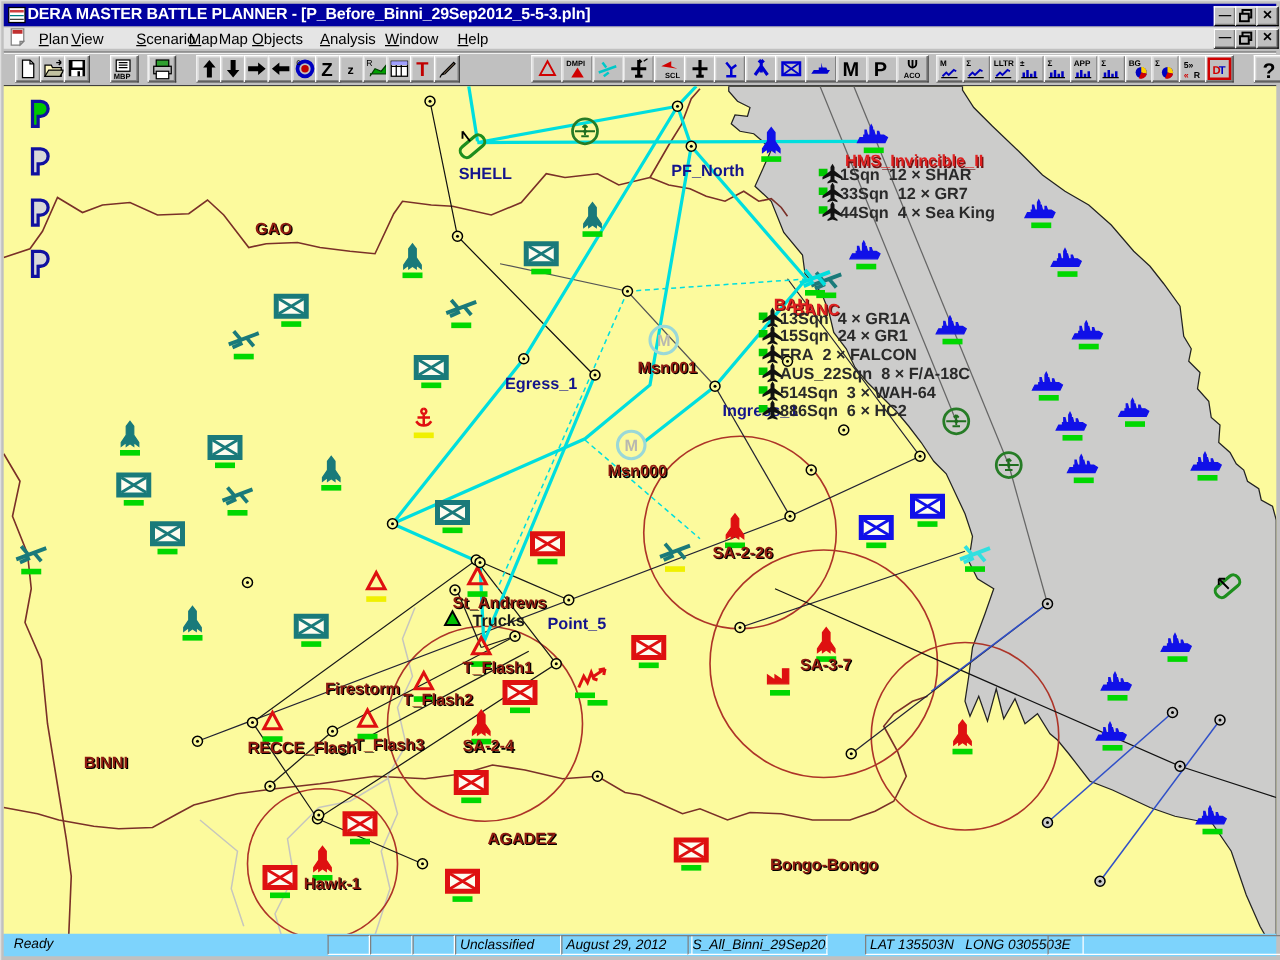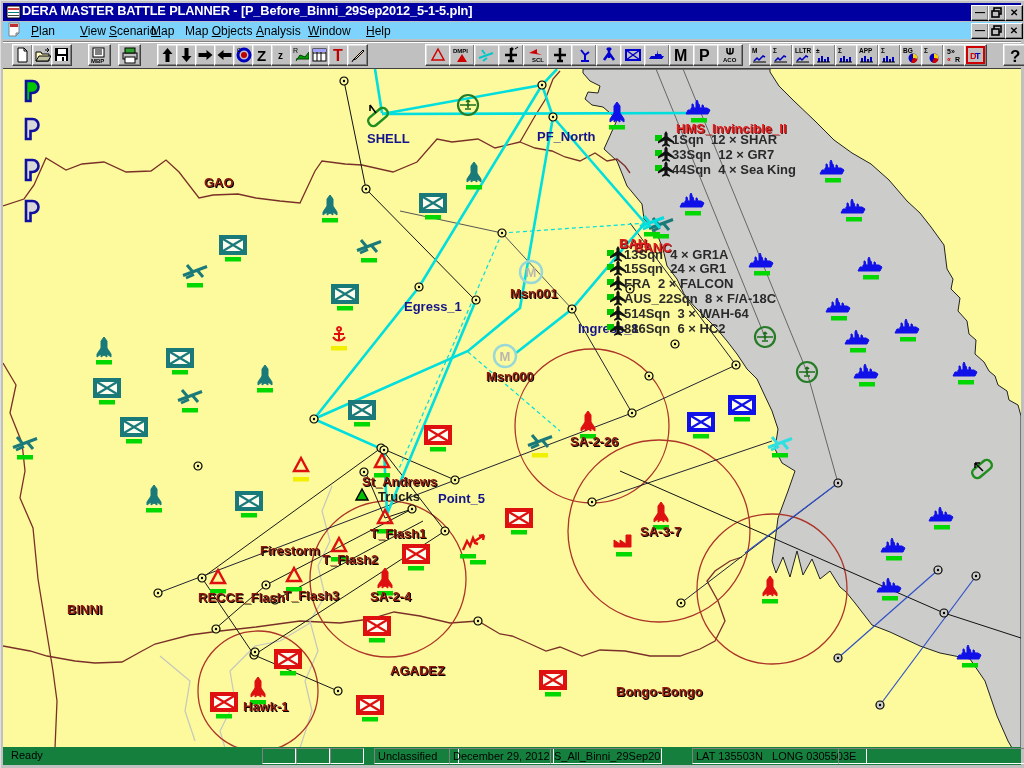--- a/index.html
+++ b/index.html
@@ -7,62 +7,62 @@
 .abs{position:absolute;}
 
 #frame{left:0;top:0;width:1024px;height:768px;background:#C0C0C0;
  border-left:1px solid #DFDFDF;border-top:1px solid #DFDFDF;}
 #titlebar{left:3px;top:3px;width:1018px;height:18px;background:#0000A0;color:#fff;
  font-weight:bold;font-size:12.8px;line-height:16px;letter-spacing:-0.15px;}
 #titlebar .txt{position:absolute;left:19px;top:0px;white-space:nowrap;}
 .winbtn{position:absolute;width:16px;height:14px;background:#C0C0C0;
  border-top:1px solid #fff;border-left:1px solid #fff;border-right:1px solid #000;border-bottom:1px solid #000;
  box-shadow:inset -1px -1px 0 #808080;font-size:10px;text-align:center;line-height:13px;color:#000;font-weight:bold;}
-#menubar{left:3px;top:22px;width:1018px;height:17px;background:#7dd3fc;font-size:12px;color:#000;}
+#menubar{left:3px;top:22px;width:1018px;height:17px;background:#e5e5e5;font-size:12px;color:#000;}
 #menubar span.mi{position:absolute;top:2px;}
 #toolbar{left:3px;top:41px;width:1018px;height:26px;background:#C0C0C0;border-top:1px solid #808080;box-shadow:inset 0 1px 0 #fff;}
 .tbtn{position:absolute;top:2px;width:19px;height:20px;background:#C0C0C0;
  border-top:1px solid #fff;border-left:1px solid #fff;border-right:1px solid #404040;border-bottom:1px solid #404040;
  box-shadow:inset -1px -1px 0 #808080, inset 1px 1px 0 #DFDFDF;overflow:hidden;}
 .tbtn svg{position:absolute;left:0;top:0;}
-#statusbar{left:3px;top:747px;width:1018px;height:18px;background:#15803d;font-size:11px;color:#000;}
+#statusbar{left:3px;top:747px;width:1018px;height:18px;background:#7dd3fc;font-size:11px;color:#000;font-style:italic;}
 .spanel{position:absolute;top:1px;height:14px;border:1px solid;border-color:#808080 #fff #fff #808080;
  padding:0 3px;line-height:14px;white-space:nowrap;overflow:hidden;}
 #maparea{left:3px;top:68px;width:1018px;height:679px;background:#FCFA9D;border-top:1px solid #404040;box-sizing:border-box;}
 </style></head>
 <body>
 <div id="frame" class="abs"></div>
 <div id="titlebar" class="abs">
   <svg class="abs" style="left:3px;top:1px" width="16" height="16">
       <rect x="1" y="2" width="13" height="12" fill="#fff" stroke="#000"></rect>
       <rect x="2" y="4" width="11" height="2" fill="#D04040"></rect>
       <rect x="2" y="8" width="11" height="1" fill="#008080"></rect>
       <rect x="2" y="11" width="11" height="1" fill="#404040"></rect>
     </svg>
-  <span class="txt">DERA MASTER BATTLE PLANNER - [P_Before_Binni_29Sep2012_5-1-5.pln]</span>
+  <span class="txt">DERA MASTER BATTLE PLANNER - [P_Before_Binni_29Sep2012_5-5-3.pln]</span>
   <span class="winbtn" style="left:968px;top:2px">—</span>
   <span class="winbtn" style="left:985px;top:2px">
       <svg width="14" height="12" viewBox="0 0 14 12" style="position:absolute;left:1px;top:1px">
         <rect x="4" y="1" width="7" height="6" fill="none" stroke="#000" stroke-width="1.6"></rect>
         <rect x="2" y="4" width="7" height="6" fill="#C0C0C0" stroke="#000" stroke-width="1.6"></rect>
       </svg>
     </span>
   <span class="winbtn" style="left:1002px;top:2px">✕</span>
 </div>
 <div id="menubar" class="abs">
   <svg class="abs" style="left:4px;top:0px" width="16" height="16">
       <path d="M2,1 h10 v10 l-3,3 h-7 z" fill="#fff" stroke="#808080"></path>
       <rect x="3" y="2" width="8" height="3" fill="#C03030"></rect>
       <path d="M12,11 l-3,3 v-3 z" fill="#C0C0C0" stroke="#808080"></path>
     </svg>
   <span class="mi" style="left:28px"><u>P</u>lan</span>
-  <span class="mi" style="left:77px"><u>V</u>iew</span>
+  <span class="mi" style="left:54px"><u>V</u>iew</span>
   <span class="mi" style="left:106px"><u>S</u>cenario</span>
   <span class="mi" style="left:148px"><u>M</u>ap</span>
-  <span class="mi" style="left:182px">Map <u>O</u>bjects</span>
+  <span class="mi" style="left:172px">Map <u>O</u>bjects</span>
   <span class="mi" style="left:253px"><u>A</u>nalysis</span>
   <span class="mi" style="left:305px"><u>W</u>indow</span>
   <span class="mi" style="left:363px"><u>H</u>elp</span>
   <span class="winbtn" style="left:968px;top:1px">—</span>
   <span class="winbtn" style="left:985px;top:1px">
       <svg width="14" height="12" viewBox="0 0 14 12" style="position:absolute;left:1px;top:1px">
         <rect x="4" y="1" width="7" height="6" fill="none" stroke="#000" stroke-width="1.6"></rect>
         <rect x="2" y="4" width="7" height="6" fill="#C0C0C0" stroke="#000" stroke-width="1.6"></rect>
       </svg>
     </span>
@@ -732,18 +732,18 @@
         <path d="M0,-7 L1.6,-4.5 L1.6,-1.5 L8,3.5 L8,5.5 L1.6,2.5 L1.6,5.5 L4,7.5 L4,8.8 L0,7.5 L-4,8.8 L-4,7.5 L-1.6,5.5 L-1.6,2.5 L-8,5.5 L-8,3.5 L-1.6,-1.5 L-1.6,-4.5 z"></path>
       </g>
 <text x="624" y="332" class="sq">886Sqn&nbsp; 6 × HC2</text>
     </svg>
 </div>
 <div id="statusbar" class="abs">
   <span class="spanel" style="left:2px;width:248px;border:none;padding-left:6px">Ready</span>
   <span class="spanel" style="left:259px;width:26px"></span>
   <span class="spanel" style="left:293px;width:26px"></span>
   <span class="spanel" style="left:327px;width:26px"></span>
-  <span class="spanel" style="left:371px;width:77px">Unclassified</span>
-  <span class="spanel" style="left:446px;width:97px">December 29, 2012</span>
+  <span class="spanel" style="left:361px;width:77px">Unclassified</span>
+  <span class="spanel" style="left:446px;width:97px">August 29, 2012</span>
   <span class="spanel" style="left:547px;width:104px">S_All_Binni_29Sep201</span>
   <span class="spanel" style="left:689px;width:167px">LAT 135503N&nbsp;&nbsp;&nbsp;LONG 0305503E</span>
   <span class="spanel" style="left:835px;width:180px"></span>
 </div>
 
 </body></html>

